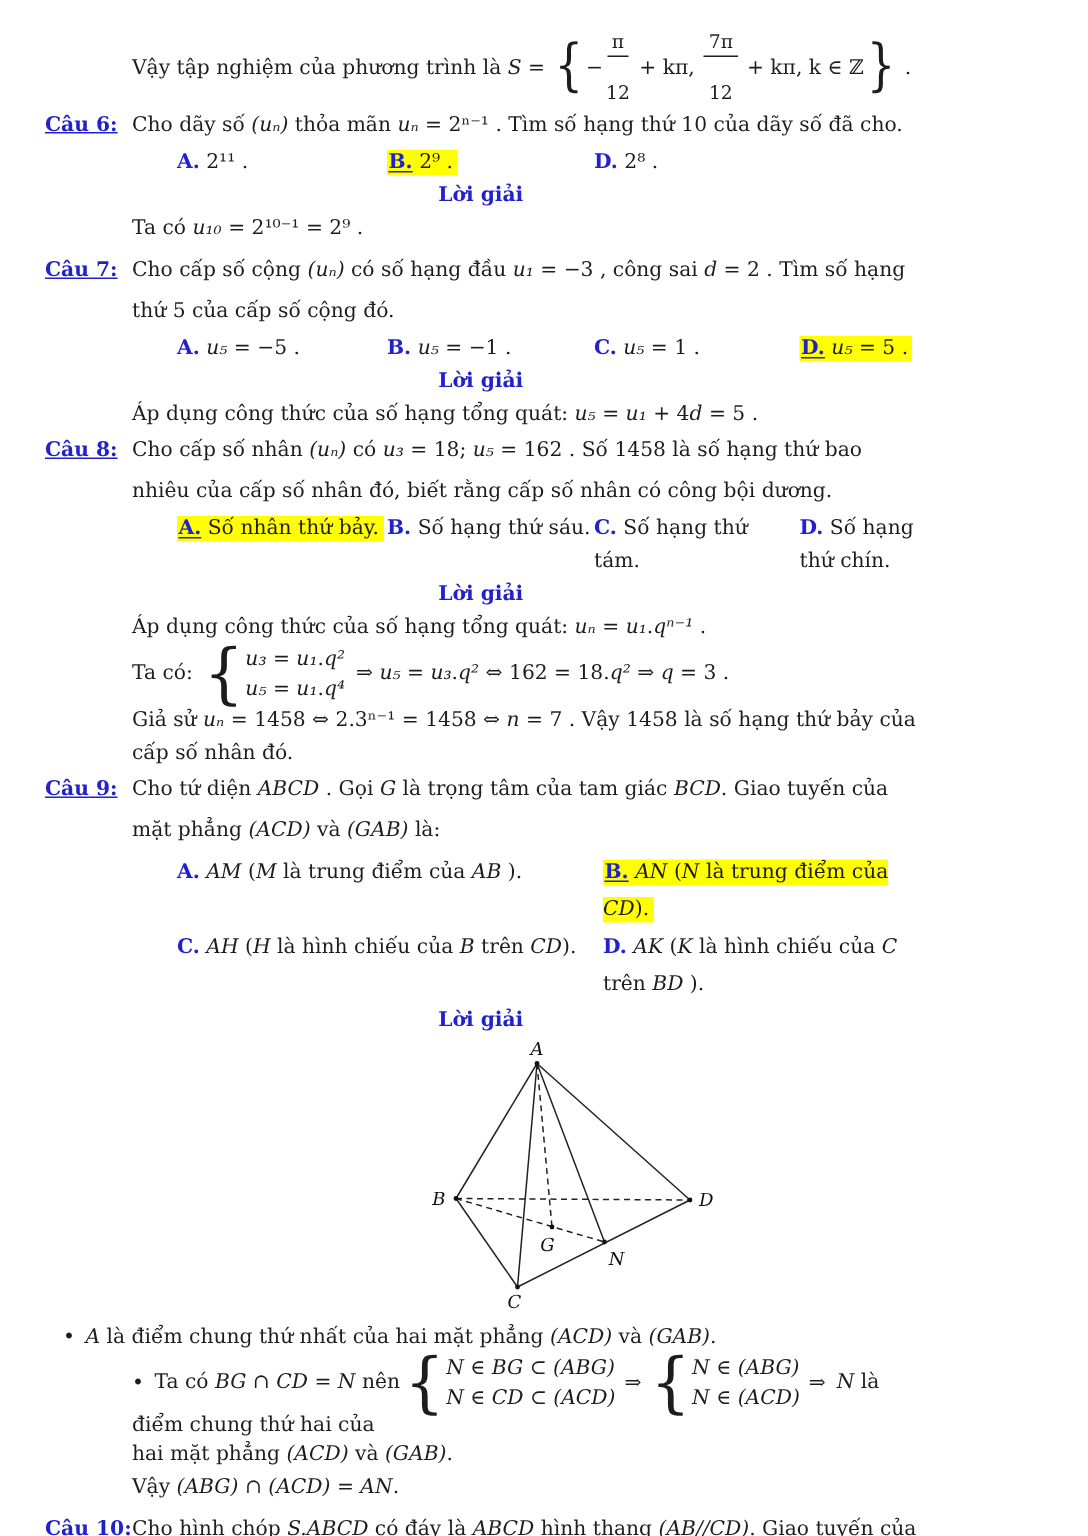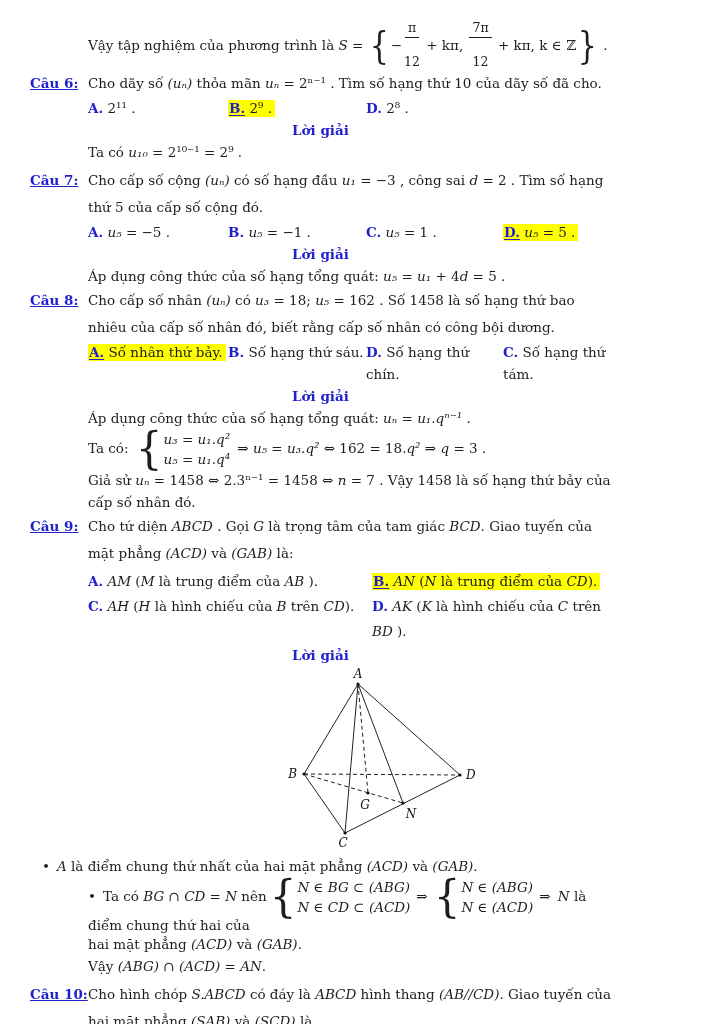--- a/index.html
+++ b/index.html
@@ -15,21 +15,21 @@
   .intro{display:flex;align-items:center;margin-left:58px;height:42px;white-space:pre;}
   .bigbrace{font-size:30px;font-weight:300;line-height:0;transform:scaleY(1.25);padding:0 2px;display:inline-block;}
   .frac{display:inline-flex;flex-direction:column;align-items:center;font-size:12.5px;line-height:1.15;margin:0 2px;}
   .frac .num{border-bottom:1px solid var(--ink);padding:0 3px 1px;}
   .frac .den{padding-top:1px;margin-top:16px;}
   
   .qrow{display:grid;grid-template-columns:58px 1fr;}
   .qlabel{color:var(--blue);font-weight:bold;line-height:27px;text-decoration:underline;}
   .qtext{line-height:27px;}
   
-  .opts{display:grid;margin-left:58px;line-height:22px;}
+  .opts{display:grid;margin-left:88px;line-height:22px;}
   .cols4{grid-template-columns:140px 138px 137px 1fr;}
   .cols2{grid-template-columns:284px 1fr;line-height:25px;}
   .letter{color:var(--blue);font-weight:bold;}
   .letter.u{text-decoration:underline;text-underline-offset:2px;}
   .hl{background:var(--hl);padding:0 3px 1px 1px;}
   
   .lg{color:var(--blue);font-weight:bold;text-align:center;line-height:22px;}
   .sol{margin-left:58px;line-height:22px;}
   
   .cases{display:inline-flex;align-items:center;vertical-align:middle;margin:0 3px;}
@@ -82,22 +82,22 @@
   <div class="lg">Lời giải</div>
   <div class="sol">Áp dụng công thức của số hạng tổng quát: <span class="mi">u₅</span> = <span class="mi">u₁</span> + 4<span class="mi">d</span> = 5 .</div>
 
   <div class="qrow">
     <span class="qlabel">Câu 8:</span>
     <span class="qtext">Cho cấp số nhân <span class="mi">(uₙ)</span> có <span class="mi">u₃</span> = 18;  <span class="mi">u₅</span> = 162 . Số 1458 là số hạng thứ bao nhiêu của cấp số nhân đó, biết rằng cấp số nhân có công bội dương.</span>
   </div>
   <div class="opts cols4">
       <div><span class="hl"><span class="letter u">A.</span> <span>Số nhân thứ bảy.</span></span></div>
       <div><span><span class="letter">B.</span> <span>Số hạng thứ sáu.</span></span></div>
+      <div><span><span class="letter">C.</span> <span>Số hạng thứ tám.</span></span></div>
       <div><span><span class="letter">D.</span> <span>Số hạng thứ chín.</span></span></div>
-      <div><span><span class="letter">C.</span> <span>Số hạng thứ tám.</span></span></div>
     </div>
   <div class="lg">Lời giải</div>
   <div class="sol">Áp dụng công thức của số hạng tổng quát: <span class="mi">uₙ</span> = <span class="mi">u₁</span>.<span class="mi">qⁿ⁻¹</span> .</div>
   <div class="sol">
     <span>Ta có: </span><span class="cases">
         <span class="brace">{</span>
         <span class="cases-col">
           <span class="cline"><span class="mi">u₃</span> = <span class="mi">u₁</span>.<span class="mi">q²</span></span>
           <span class="cline"><span class="mi">u₅</span> = <span class="mi">u₁</span>.<span class="mi">q⁴</span></span>
         </span>

